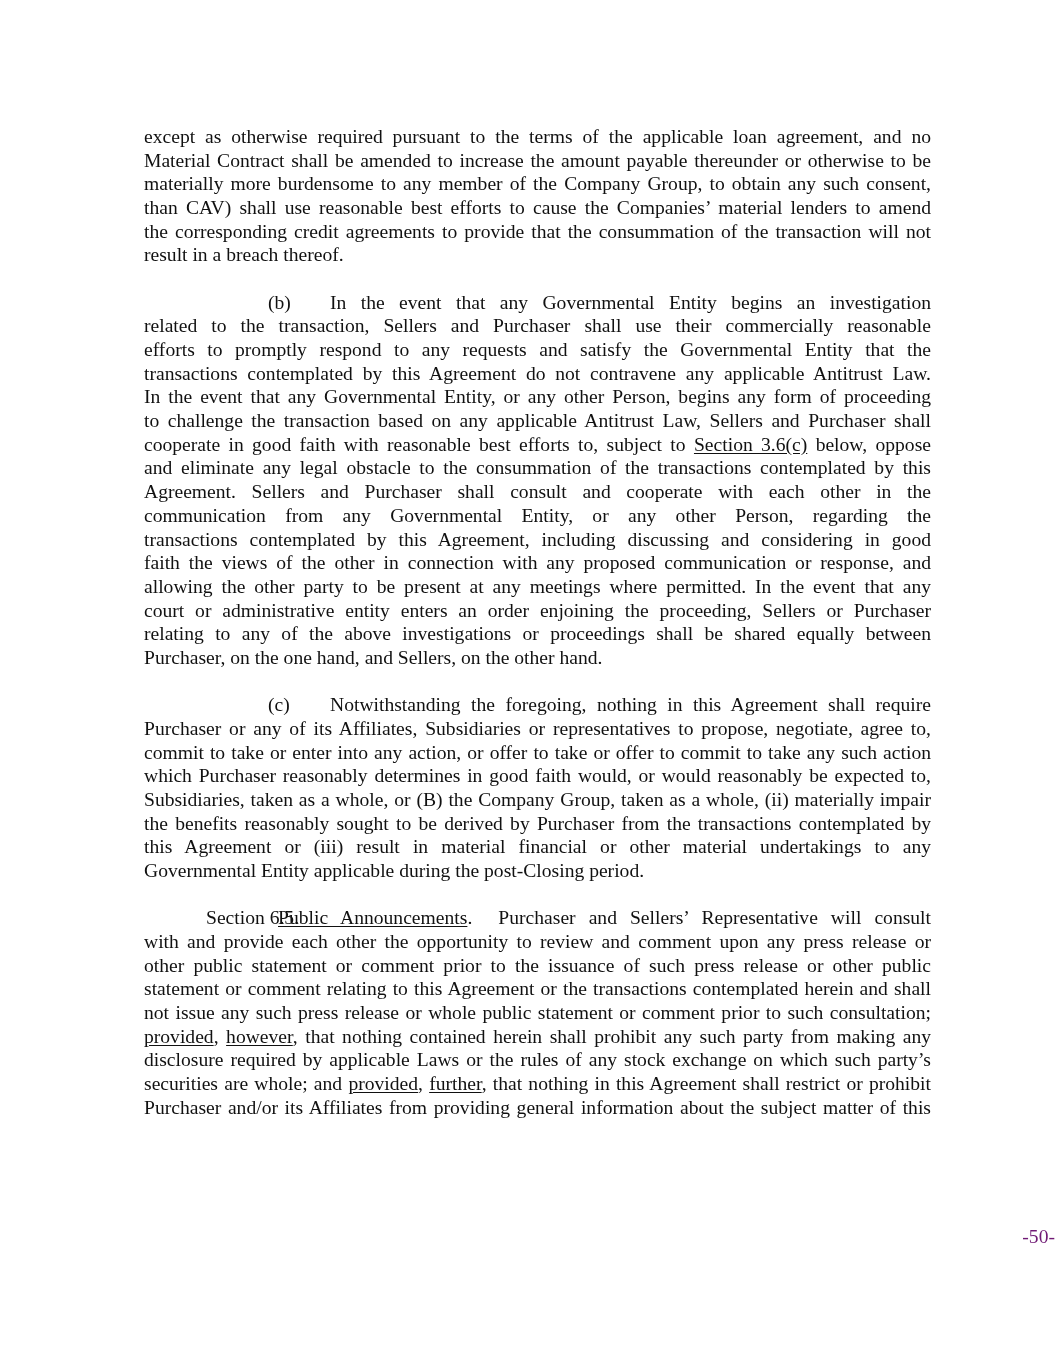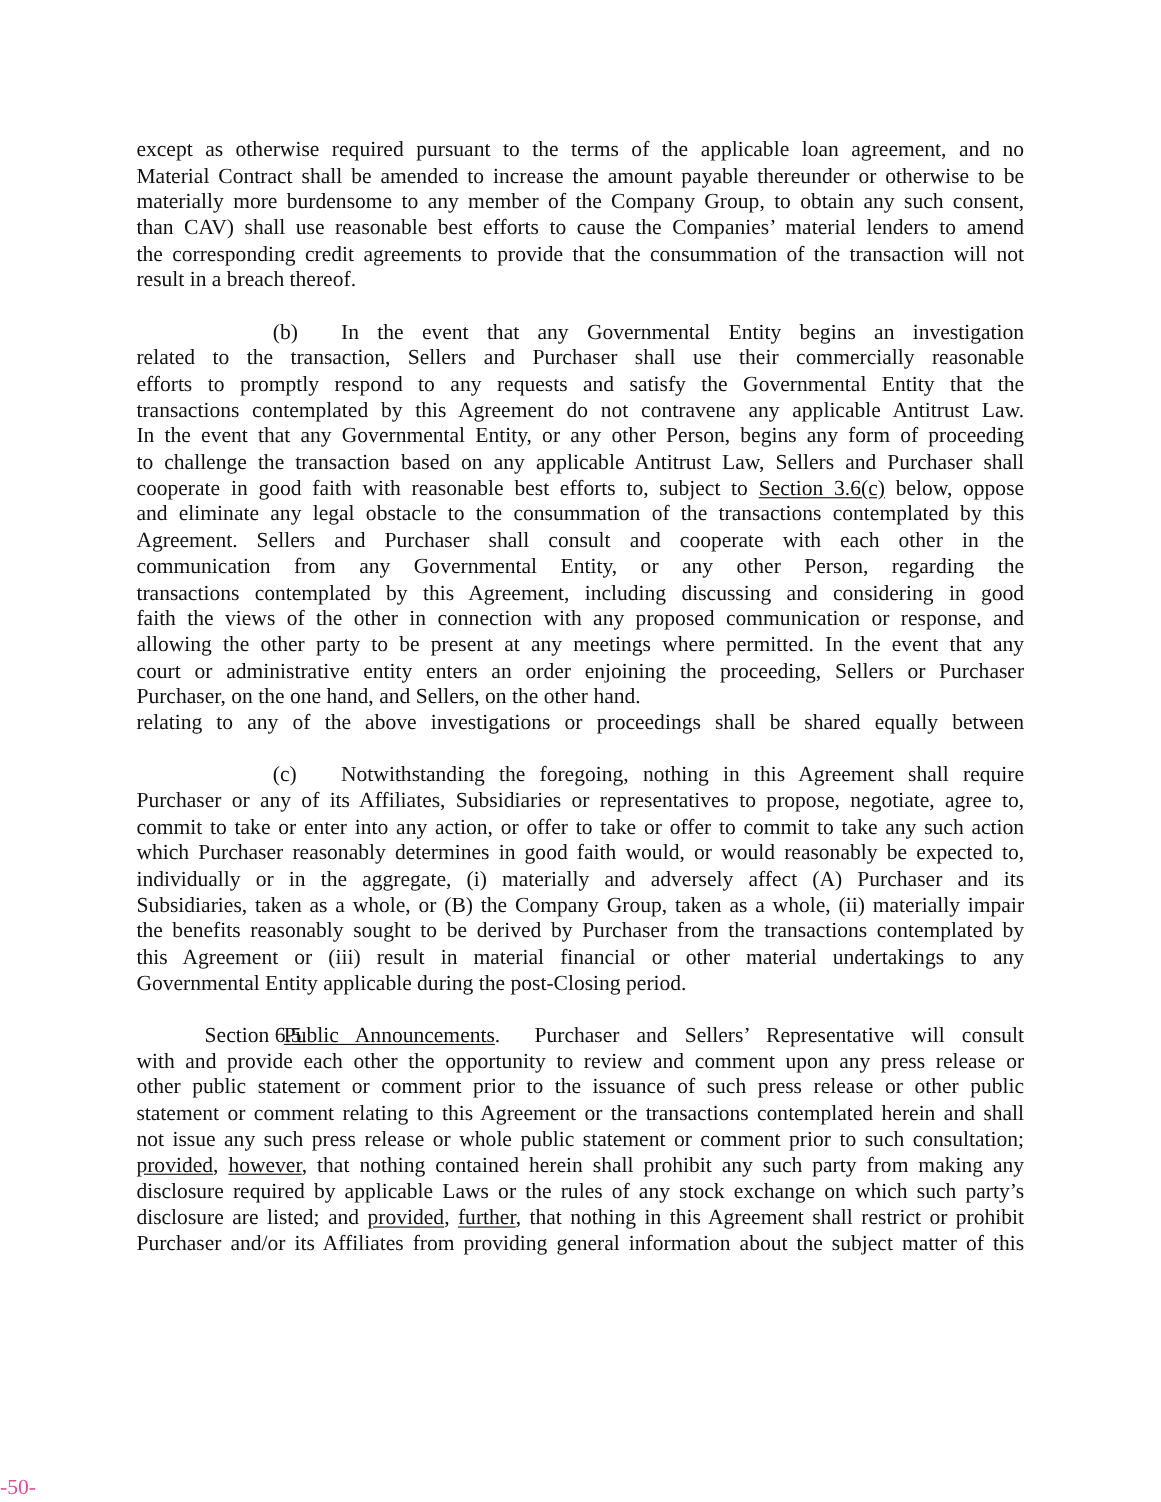--- a/index.html
+++ b/index.html
@@ -22,42 +22,43 @@
       width: 807px;
       font-size: 19.6px;
       line-height: 23.7px;
     }
     .line {
       display: block;
       white-space: nowrap;
       text-align: justify;
       text-align-last: justify;
       height: 23.7px;
+      margin-left: 20px;
     }
     .line.last {
       text-align-last: left;
     }
     .para {
       margin-bottom: 23.5px;
     }
     .indent-sub { padding-left: 124px; }
     .indent-sec { padding-left: 62px; }
     .tab { display: inline-block; }
     .tab-b { width: 62px; }
     .tab-sec { width: 72px; }
     u { text-decoration: underline; text-underline-offset: 2px; }
     .page-number {
       position: absolute;
-      top: 1342px;
+      top: 1226px;
       left: 0;
       width: 1055px;
-      text-align: left;
+      text-align: right;
       font-size: 19.6px;
       font-family: "Liberation Serif", serif;
-      color: #ec4899;
+      color: #701a75;
     }
   </style>
 </head>
 <body>
 
 <div class="page">
 
   <div class="para">
     <span class="line">except as otherwise required pursuant to the terms of the applicable loan agreement, and no</span>
     <span class="line">Material Contract shall be amended to increase the amount payable thereunder or otherwise to be</span>
@@ -75,43 +76,42 @@
     <span class="line">In the event that any Governmental Entity, or any other Person, begins any form of proceeding</span>
     <span class="line">to challenge the transaction based on any applicable Antitrust Law, Sellers and Purchaser shall</span>
     <span class="line"><span>cooperate in good faith with reasonable best efforts to, subject to </span><u>Section 3.6(c)</u><span> below, oppose</span></span>
     <span class="line">and eliminate any legal obstacle to the consummation of the transactions contemplated by this</span>
     <span class="line">Agreement. Sellers and Purchaser shall consult and cooperate with each other in the</span>
     <span class="line">communication from any Governmental Entity, or any other Person, regarding the</span>
     <span class="line">transactions contemplated by this Agreement, including discussing and considering in good</span>
     <span class="line">faith the views of the other in connection with any proposed communication or response, and</span>
     <span class="line">allowing the other party to be present at any meetings where permitted. In the event that any</span>
     <span class="line">court or administrative entity enters an order enjoining the proceeding, Sellers or Purchaser</span>
+    <span class="line">relating to any of the above investigations or proceedings shall be shared equally between</span>
     <span class="line last">Purchaser, on the one hand, and Sellers, on the other hand.</span>
-    <span class="line">relating to any of the above investigations or proceedings shall be shared equally between</span>
   </div>
 
   <div class="para">
     <span class="line indent-sub"><span class="tab tab-b">(c)</span><span>Notwithstanding the foregoing, nothing in this Agreement shall require</span></span>
     <span class="line">Purchaser or any of its Affiliates, Subsidiaries or representatives to propose, negotiate, agree to,</span>
     <span class="line">commit to take or enter into any action, or offer to take or offer to commit to take any such action</span>
     <span class="line">which Purchaser reasonably determines in good faith would, or would reasonably be expected to,</span>
-    <span class="line">individually or in the aggregate, (i) materially and adversely affect (A) Purchaser and its</span>
     <span class="line">Subsidiaries, taken as a whole, or (B) the Company Group, taken as a whole, (ii) materially impair</span>
     <span class="line">the benefits reasonably sought to be derived by Purchaser from the transactions contemplated by</span>
     <span class="line">this Agreement or (iii) result in material financial or other material undertakings to any</span>
     <span class="line last">Governmental Entity applicable during the post-Closing period.</span>
   </div>
 
   <div class="para">
     <span class="line indent-sec"><span class="tab tab-sec">Section 6.5.</span><u>Public Announcements</u><span>.</span><span style="white-space: pre;">  Purchaser and Sellers’ Representative will consult</span></span>
     <span class="line">with and provide each other the opportunity to review and comment upon any press release or</span>
     <span class="line">other public statement or comment prior to the issuance of such press release or other public</span>
     <span class="line">statement or comment relating to this Agreement or the transactions contemplated herein and shall</span>
     <span class="line">not issue any such press release or whole public statement or comment prior to such consultation;</span>
     <span class="line"><u>provided</u><span style="white-space: pre;">, </span><u>however</u><span>, that nothing contained herein shall prohibit any such party from making any</span></span>
     <span class="line">disclosure required by applicable Laws or the rules of any stock exchange on which such party’s</span>
-    <span class="line"><span style="white-space: pre;">disclosure are listed; and </span><u>provided</u><span style="white-space: pre;">, </span><u>further</u><span>, that nothing in this Agreement shall restrict or prohibit</span></span>
+    <span class="line"><span style="white-space: pre;">securities are whole; and </span><u>provided</u><span style="white-space: pre;">, </span><u>further</u><span>, that nothing in this Agreement shall restrict or prohibit</span></span>
     <span class="line">Purchaser and/or its Affiliates from providing general information about the subject matter of this</span>
   </div>
 
 </div>
 
 <div class="page-number">-50-</div>
 
 </body></html>

